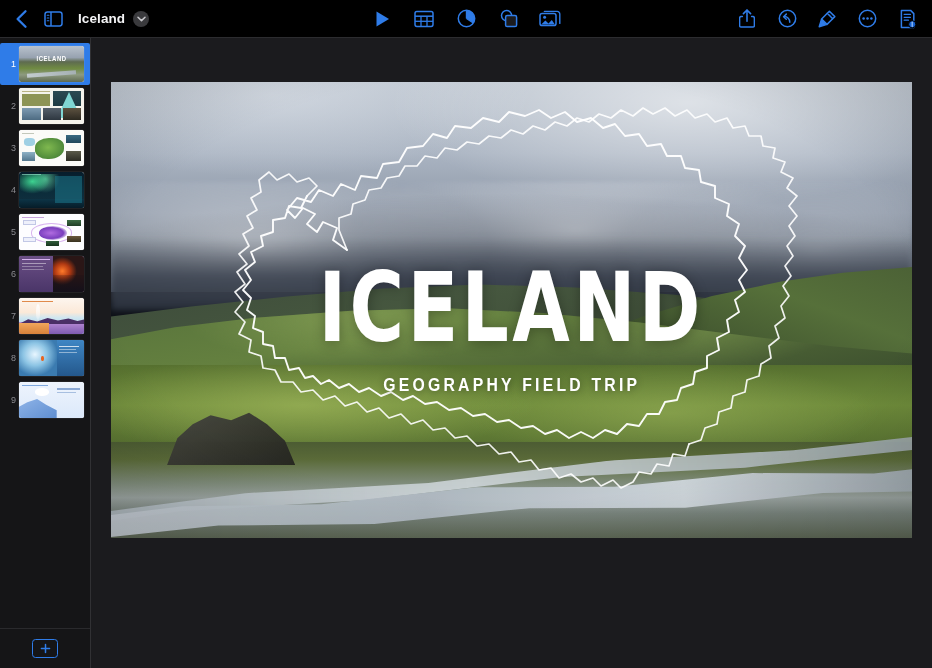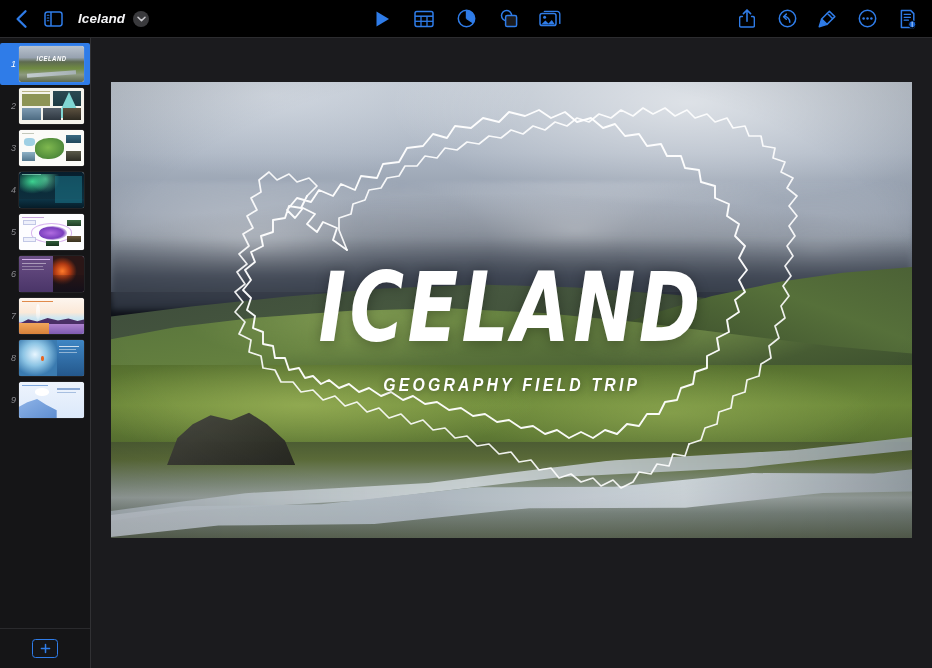--- a/index.html
+++ b/index.html
@@ -3,21 +3,21 @@
 <meta charset="utf-8">
 <title>Keynote — Iceland</title>
 <style>
   * { margin:0; padding:0; box-sizing:border-box; }
   html,body { width:932px; height:668px; overflow:hidden; background:#131315; }
   body {
     font-family:"Liberation Sans", sans-serif;
     -webkit-font-smoothing:antialiased;
     color:#f2f2f4;
   }
-  .app { position:relative; width:932px; height:668px; background:#1b1b1e; display:flex; flex-direction:column;font-style:italic; }
+  .app { position:relative; width:932px; height:668px; background:#1b1b1e; display:flex; flex-direction:column; }
 
   
   .toolbar {
     position:relative; height:38px; flex:0 0 38px;
     background:#000; display:flex; align-items:center;
     border-bottom:1px solid #2c2c2f;
   }
   .tb-left { display:flex; align-items:center; gap:2px; padding-left:6px; }
   .tb-center { position:absolute; left:0; right:0; display:flex; justify-content:center; align-items:center; gap:12px; pointer-events:none; }
   .tb-center > * { pointer-events:auto; }

